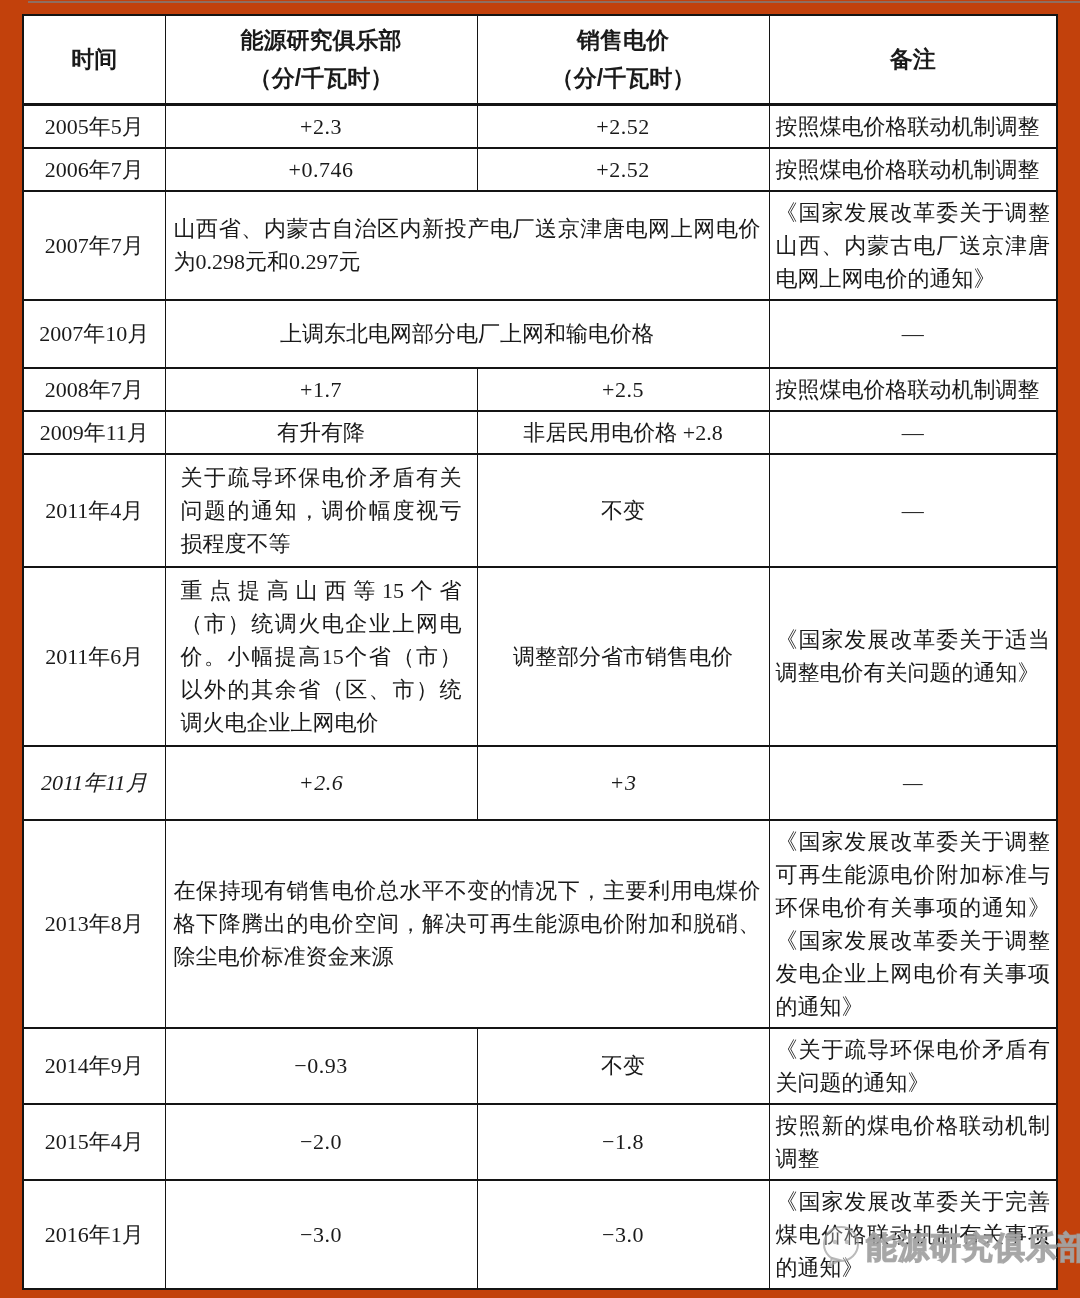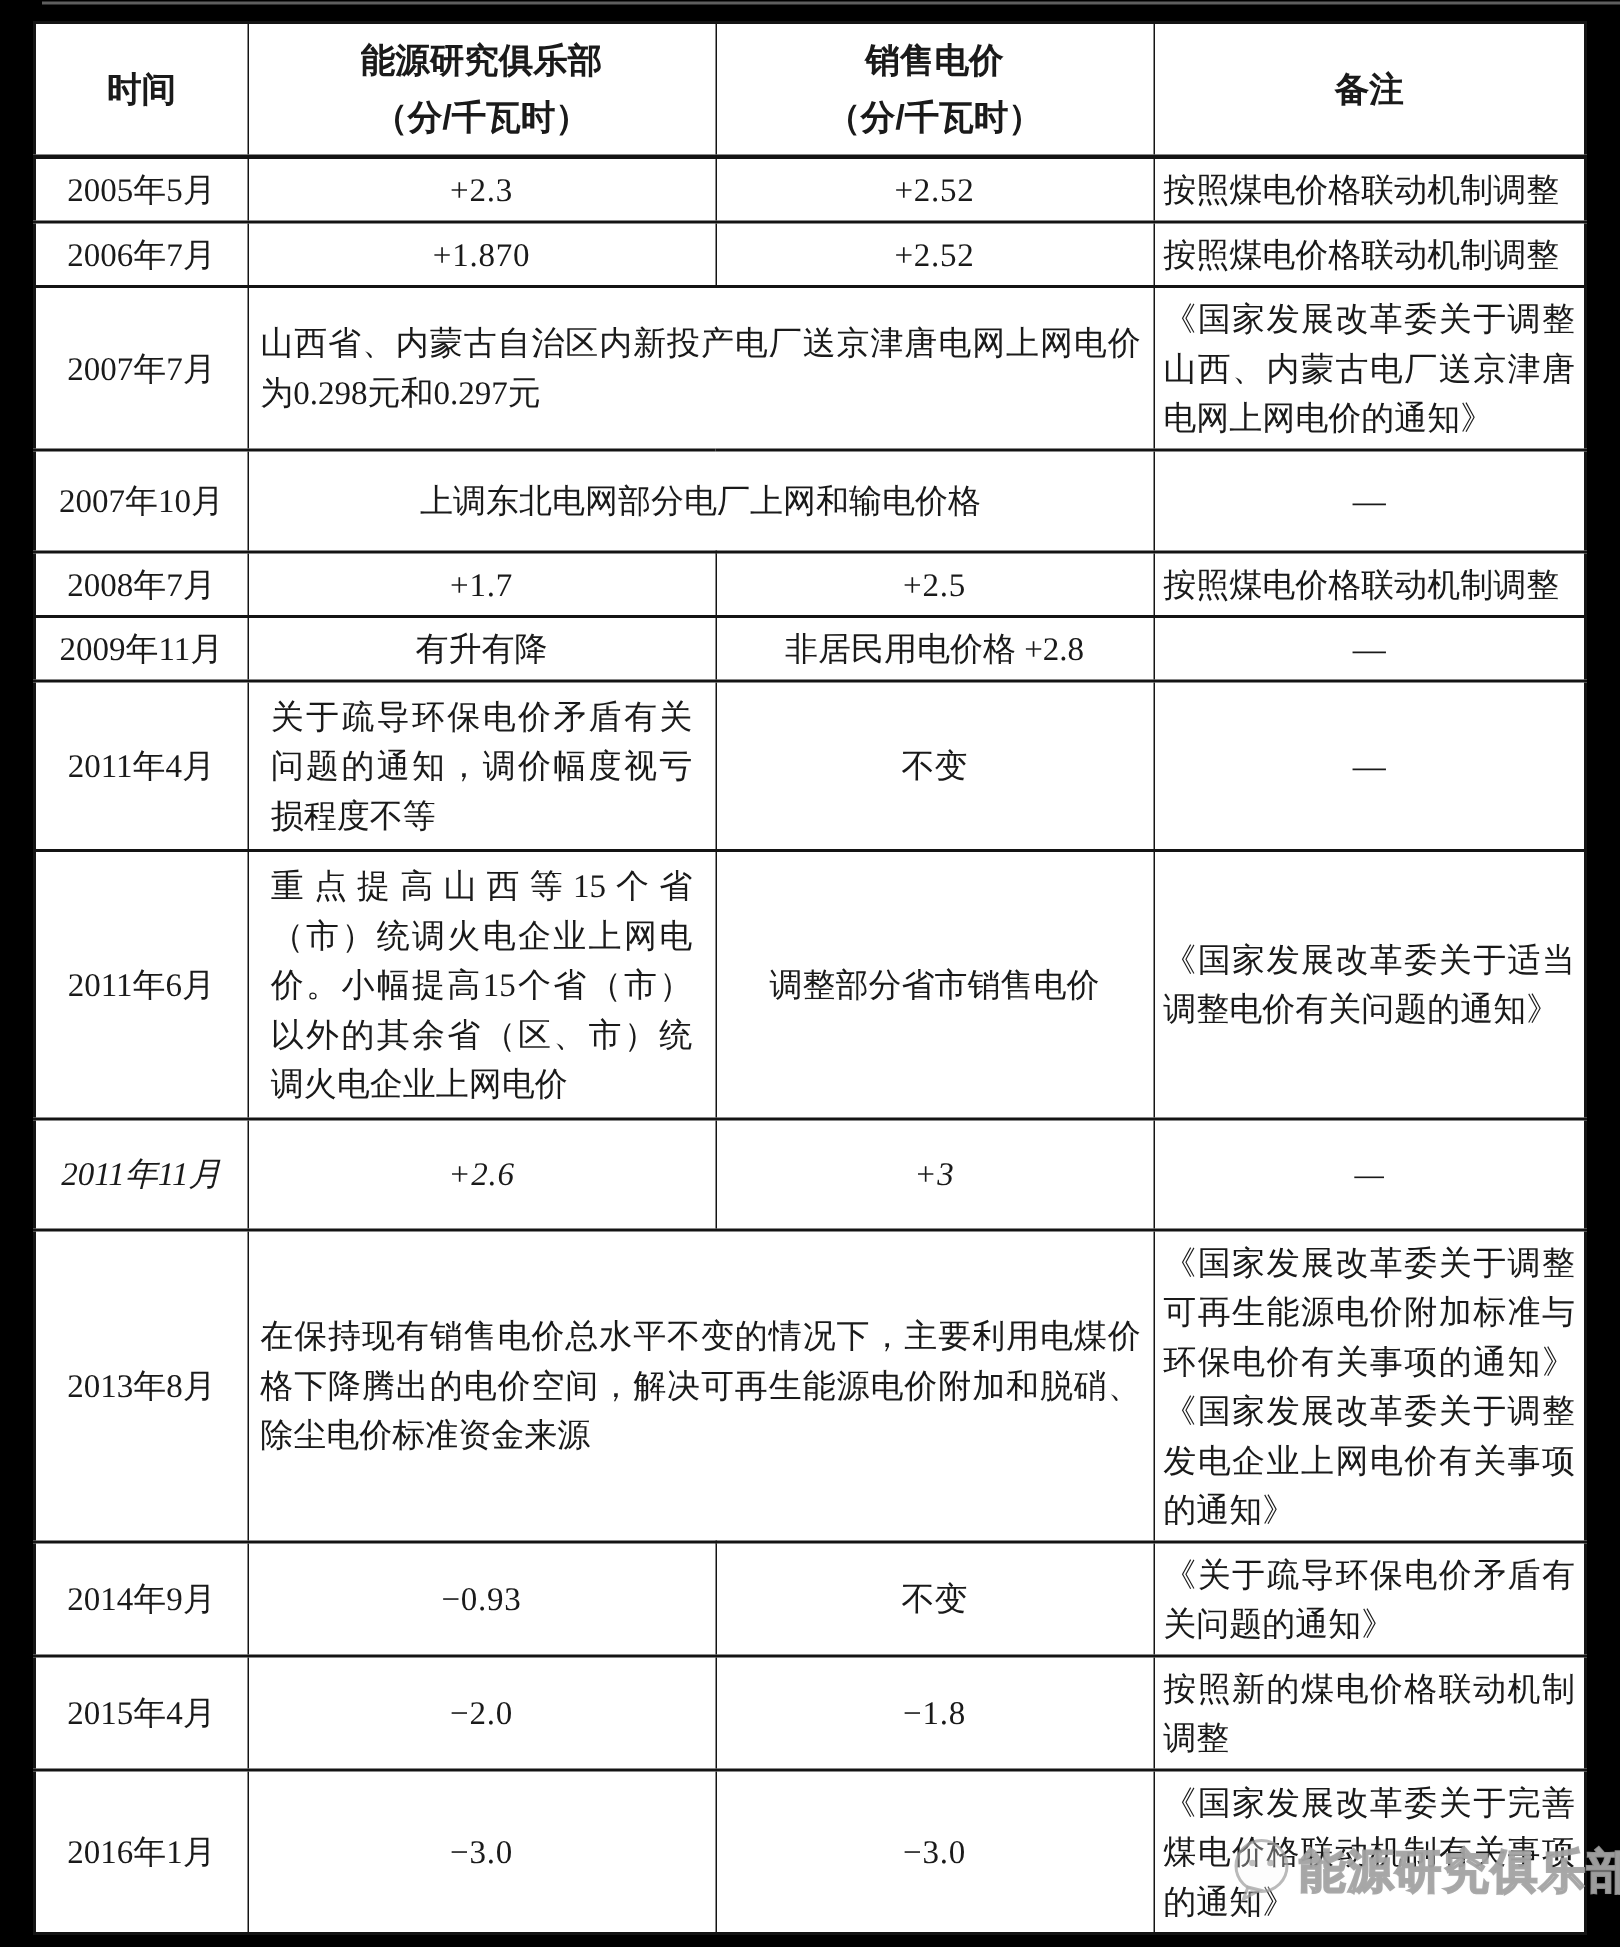--- a/index.html
+++ b/index.html
@@ -3,21 +3,21 @@
 <meta charset="utf-8">
 <style>
   * { margin: 0; padding: 0; box-sizing: border-box; }
   html, body {
     width: 1080px; height: 1298px;
     background: #ffffff;
     font-family: "Liberation Serif", "DejaVu Serif", serif;
     color: #1a1a1a;
     overflow: hidden;
   }
-  .page { position: relative; width: 1080px; height: 1298px; background: #000000; }
+  .page { position: relative; width: 1080px; height: 1298px; background: #c2410c; }
 
   .scan-artifact {
     position: absolute; top: 1px; left: 28px; right: 0;
     height: 2px; background: #7d7d7d; opacity: .75;
   }
 
   table.price-table {
     position: absolute; left: 22px; top: 14px;
     width: 1034px;
     border-collapse: collapse;
@@ -129,21 +129,21 @@
 
     <tr class="h-s">
       <td>2005年5月</td>
       <td class="num">+2.3</td>
       <td class="num">+2.52</td>
       <td class="j jn">按照煤电价格联动机制调整</td>
     </tr>
 
     <tr class="h-s">
       <td>2006年7月</td>
-      <td class="num">+1.870</td>
+      <td class="num">+0.746</td>
       <td class="num">+2.52</td>
       <td class="j jn">按照煤电价格联动机制调整</td>
     </tr>
 
     <tr class="h-r2">
       <td>2007年7月</td>
       <td class="j" colspan="2">山西省、内蒙古自治区内新投产电厂送京津唐电网上网电价为0.298元和0.297元</td>
       <td class="j jn">《国家发展改革委关于调整山西、内蒙古电厂送京津唐电网上网电价的通知》</td>
     </tr>
 

